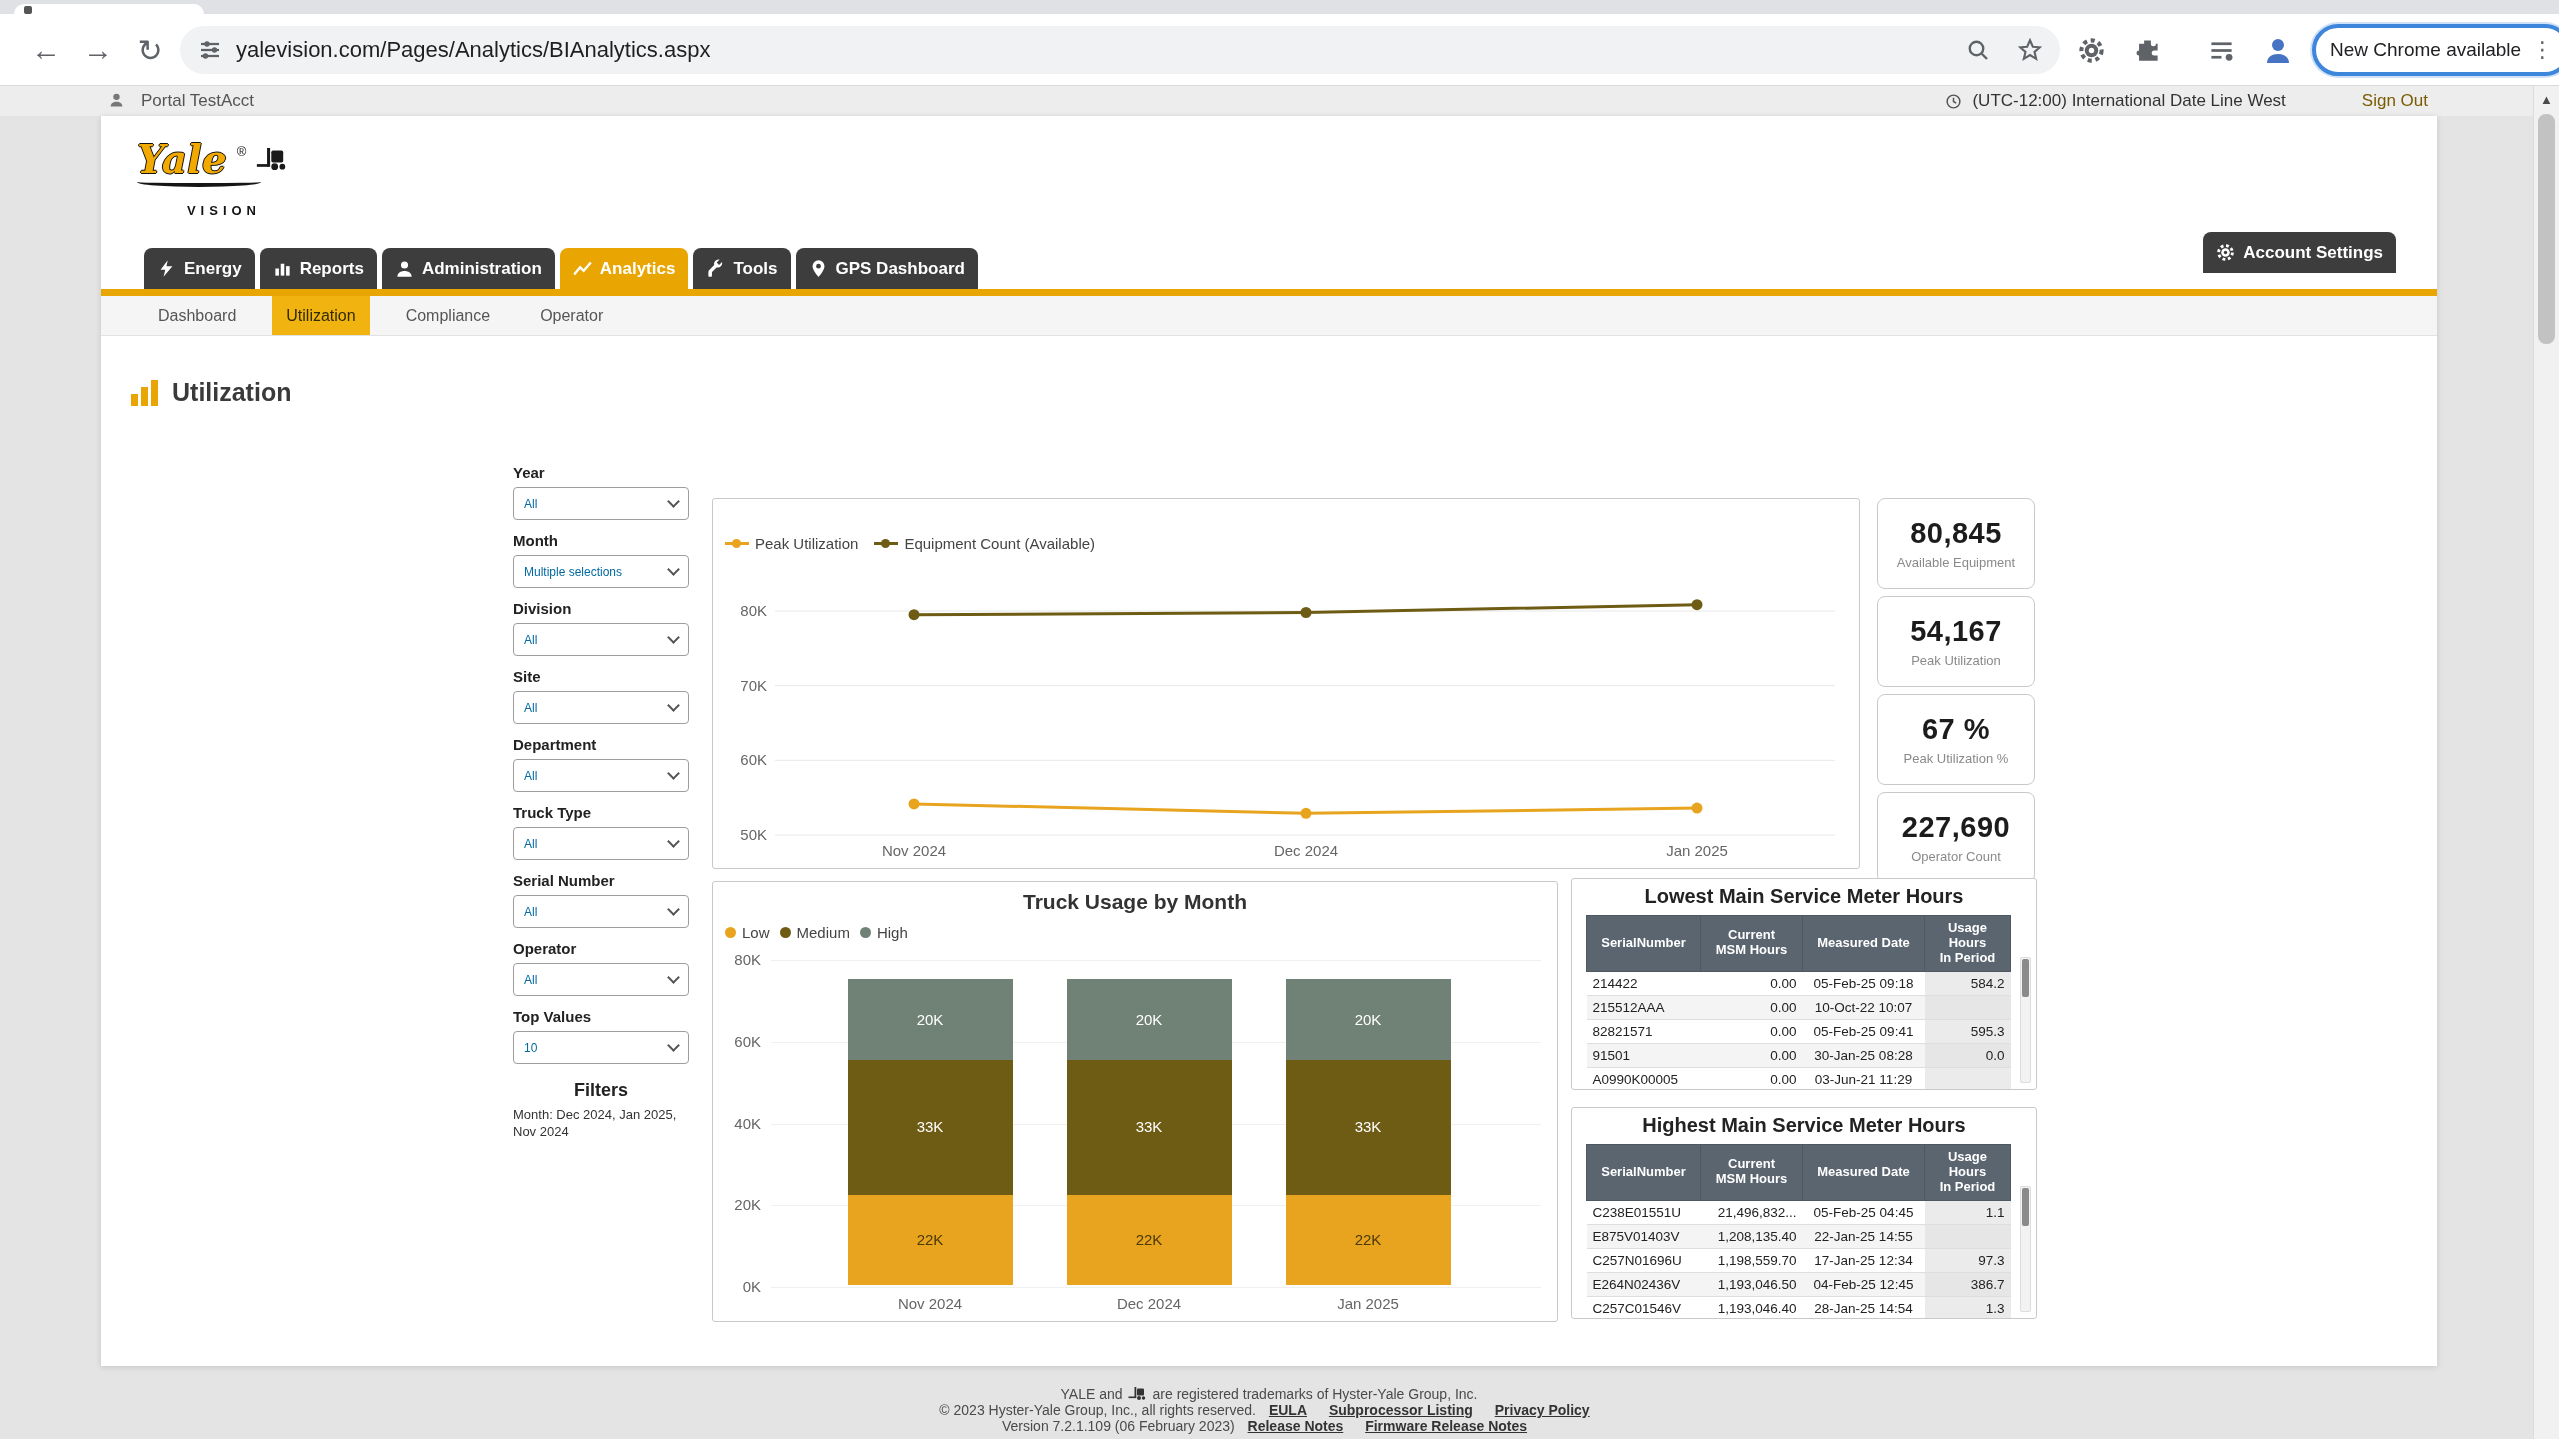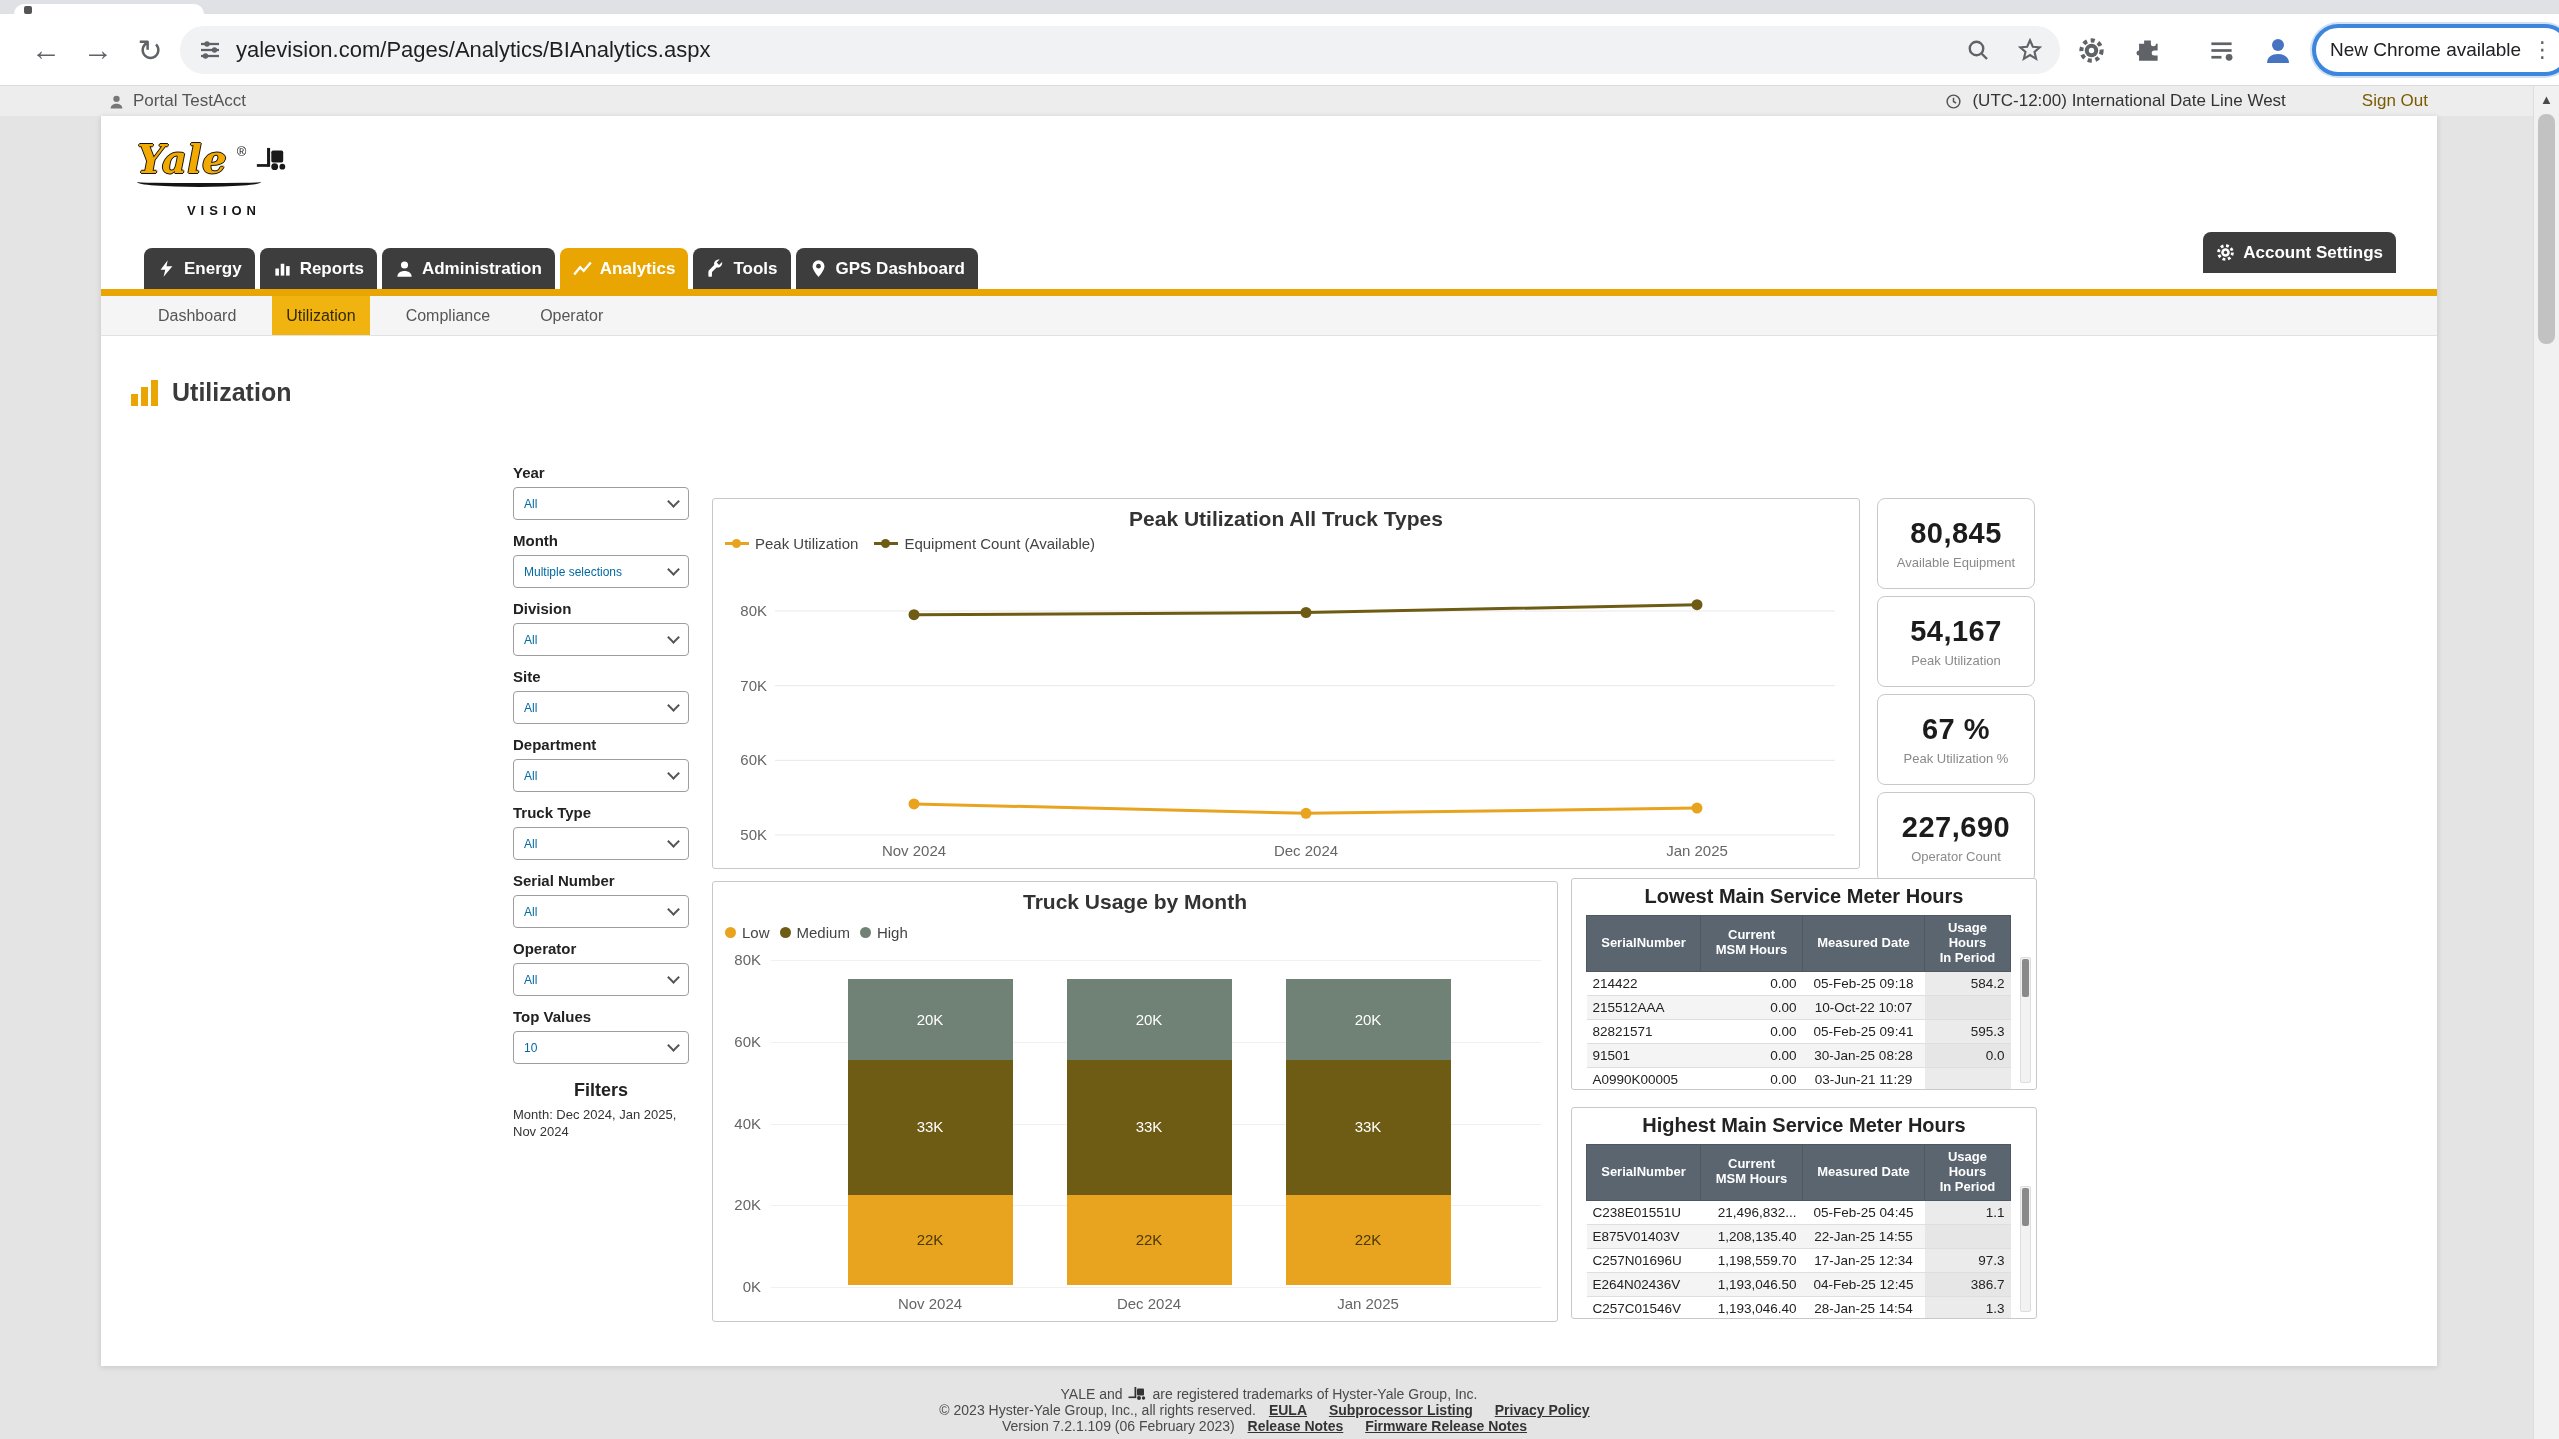--- a/index.html
+++ b/index.html
@@ -21,21 +21,21 @@
   .tb-ic svg{width:100%;height:100%}
   .profile-ic{position:absolute;top:20px;width:32px;height:32px}
   .profile-ic svg{width:100%;height:100%}
   .update-cluster{position:absolute;left:2312px;top:10px;height:52px;display:flex;align-items:center;gap:10px;padding:0 14px;background:#FFF;border:4px solid #3E86DC;border-radius:30px;box-shadow:0 0 0 2px rgba(62,134,220,.25)}
   .chip-label{font-size:19px;color:#202124;white-space:nowrap}
   .kebab{font-size:22px;color:#5F6368;line-height:1}
 
   
   .viewport{position:absolute;top:86px;left:0;right:0;bottom:0;background:#E4E4E4}
   .portal-bar{position:absolute;top:0;left:0;right:26px;height:30px;background:#EDEDEE;display:flex;align-items:center;padding:0 105px 0 108px;font-size:17px;color:#555}
-  .pb-left{display:flex;align-items:center;gap:8px}
+  .pb-left{display:flex;gap:16px}
   .pb-right{margin-left:auto;display:flex;align-items:center;gap:10px}
   .signout{margin-left:66px;color:#7A5C00;cursor:pointer}
   .tzicon{width:17px;height:17px}
   .tzicon svg{width:100%;height:100%}
 
   .card{position:absolute;left:101px;top:30px;width:2336px;height:1250px;background:#FFF;box-shadow:0 1px 6px rgba(0,0,0,.14)}
 
   
   .logo{position:absolute;left:36px;top:24px;width:190px}
   .yale-row{display:flex;align-items:flex-start;gap:10px}
@@ -391,21 +391,20 @@
                 <span class="chev"></span>
               </div>
             </div>
           </div>
         <div class="filters-heading">Filters</div>
         <div class="filters-summary">Month: Dec 2024, Jan 2025, Nov 2024</div>
       </div>
 
 
       <div class="panel line-panel">
-        <h3>Peak Utilization All Truck Types</h3>
         <div class="legend" id="line-legend">
             <span class="lgitem">
               <span class="lgline" style="background:#E8A41F">
                 <span class="lgdot" style="background:#E8A41F"></span>
               </span>
               <span>Peak Utilization</span>
             </span>
             <span class="lgitem">
               <span class="lgline" style="background:#6E5C15">
                 <span class="lgdot" style="background:#6E5C15"></span>

